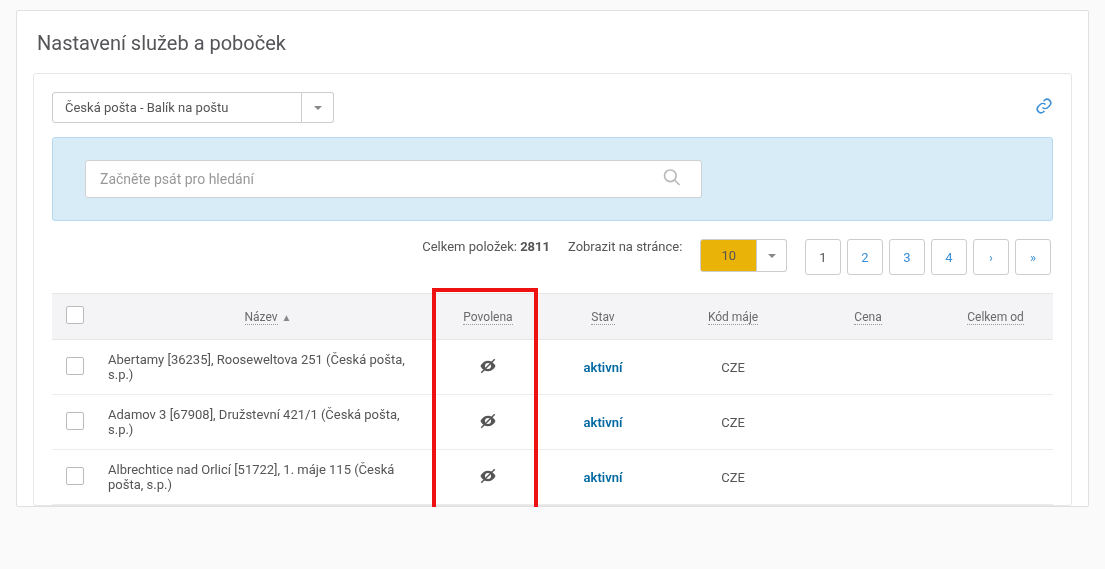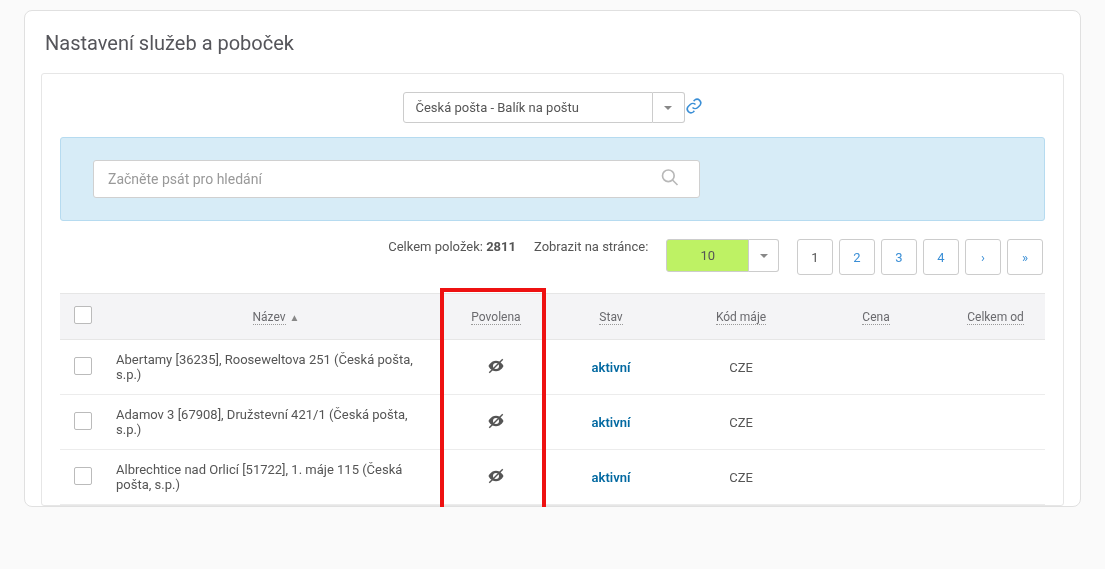--- a/index.html
+++ b/index.html
@@ -1,37 +1,37 @@
 <!DOCTYPE html>
 <html><head>
 <meta charset="utf-8">
 <style>
 *{box-sizing:border-box;margin:0;padding:0;font-family:-apple-system,BlinkMacSystemFont,"Segoe UI",Roboto,Arial,sans-serif}
 body{background:#fafafa;padding:0}
-.page{background:#fff;border:1px solid #e0e0e0;border-radius:8px;margin:10px 24px 0;padding:16px 16px 0}
+.page{background:#fff;border:1px solid #e0e0e0;border-radius:2px;margin:10px 16px 0;padding:16px 16px 0}
 .page-title{font-size:20px;color:#55555a;font-weight:400;margin:4px 4px 18px}
 .panel{border:1px solid #e6e6e6;border-radius:3px;padding:18px 18px 0}
-.topbar{display:flex;align-items:center;justify-content:center;margin-bottom:14px}
+.topbar{display:flex;align-items:center;justify-content:space-between;margin-bottom:14px}
 .select-wrap{display:flex}
 .select-btn{border:1px solid #ccc;background:#fff;color:#555;font-size:13px;padding:7px 12px;min-width:250px;text-align:left;border-radius:3px 0 0 3px;cursor:pointer}
 .select-caret{border:1px solid #ccc;border-left:none;background:#fff;width:32px;display:flex;align-items:center;justify-content:center;border-radius:0 3px 3px 0;cursor:pointer}
 .select-caret svg{width:10px;height:10px;fill:#888}
 .link-icon{color:#3b8fd6;cursor:pointer}
 .link-icon svg{width:18px;height:18px;stroke:#3b8fd6;fill:none;stroke-width:2}
 .search-panel{background:#d7ecf7;border:1px solid #b6dbf0;border-radius:3px;padding:22px 32px;margin-bottom:18px}
 .search-wrap{position:relative}
 .search-input{width:66%;min-width:560px;border:1px solid #d0d0d0;background:#fff;font-size:14px;color:#555;padding:10px 44px 10px 14px;border-radius:3px}
 .search-input::placeholder{color:#999}
 .search-btn{position:absolute;left:calc(66% - 40px);top:50%;transform:translateY(-50%);background:none;border:none;cursor:pointer}
 @media (max-width:900px){.search-input{min-width:0;width:100%}.search-btn{left:auto;right:10px}}
 .search-btn svg{width:20px;height:20px;stroke:#b8b8b8;fill:none;stroke-width:2}
 .list-controls{display:flex;align-items:flex-start;justify-content:flex-end;gap:18px;font-size:13px;color:#555;margin:6px 2px 18px}
 .list-controls b{font-weight:700}
 .page-size{display:flex}
-.page-size .ps-val{border:1px solid #ccc;background:#bef264;padding:8px 33px;border-radius:3px 0 0 3px;cursor:pointer;color:#555;font-size:13px}
+.page-size .ps-val{border:1px solid #ccc;background:#eab308;padding:8px 20px;border-radius:3px 0 0 3px;cursor:pointer;color:#555;font-size:13px}
 .page-size .ps-caret{border:1px solid #ccc;border-left:none;background:#fff;width:30px;display:flex;align-items:center;justify-content:center;border-radius:0 3px 3px 0;cursor:pointer}
 .page-size .ps-caret svg{width:10px;height:10px;fill:#888}
 .pager{display:flex;gap:6px}
 .pager button{border:1px solid #ccc;background:#fff;min-width:36px;height:36px;border-radius:3px;font-size:13px;color:#3b8fd6;cursor:pointer}
 .pager button.current{color:#555}
 .table{width:100%;border-collapse:collapse}
 .table th{background:#f4f4f6;border-top:1px solid #e6e6e6;border-bottom:1px solid #e6e6e6;padding:12px 10px;font-size:12px;font-weight:400;color:#6a6a6e;text-align:center}
 .table th .sortable{border-bottom:1px dotted #999;cursor:pointer}
 .table th.center{}
 .table td{border-bottom:1px solid #ececec;padding:12px 10px;font-size:13px;color:#555;vertical-align:middle}

